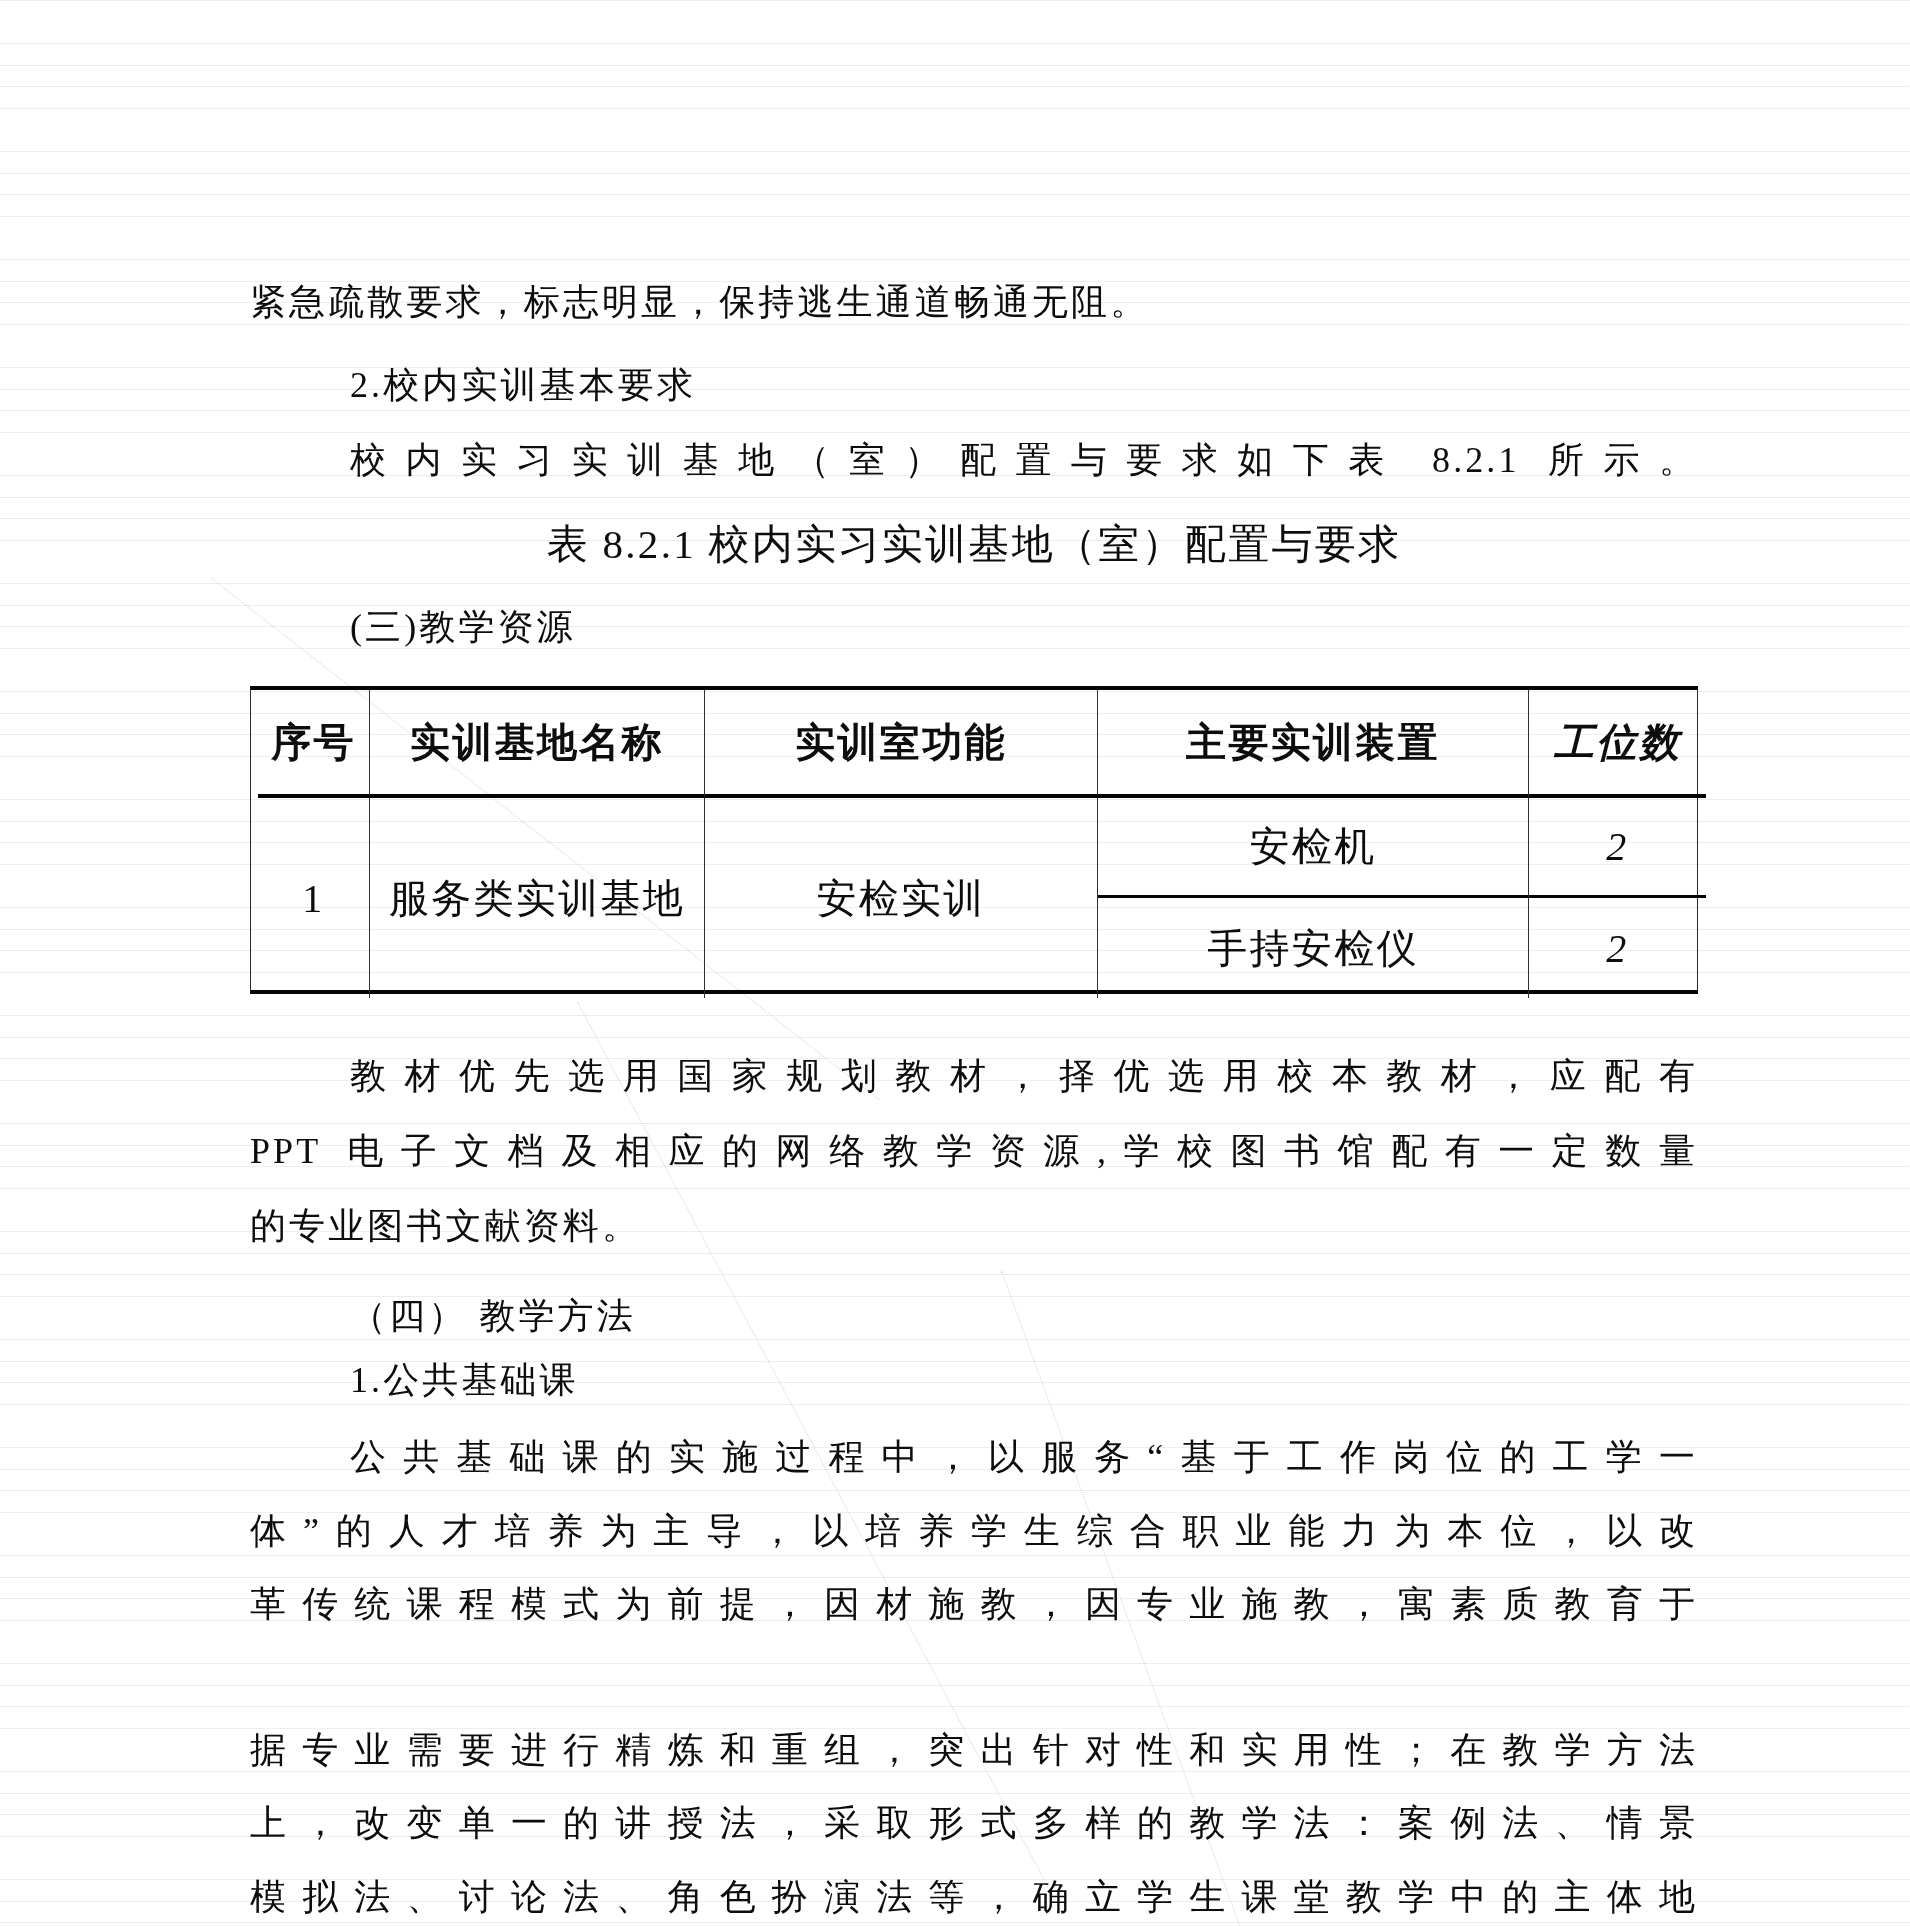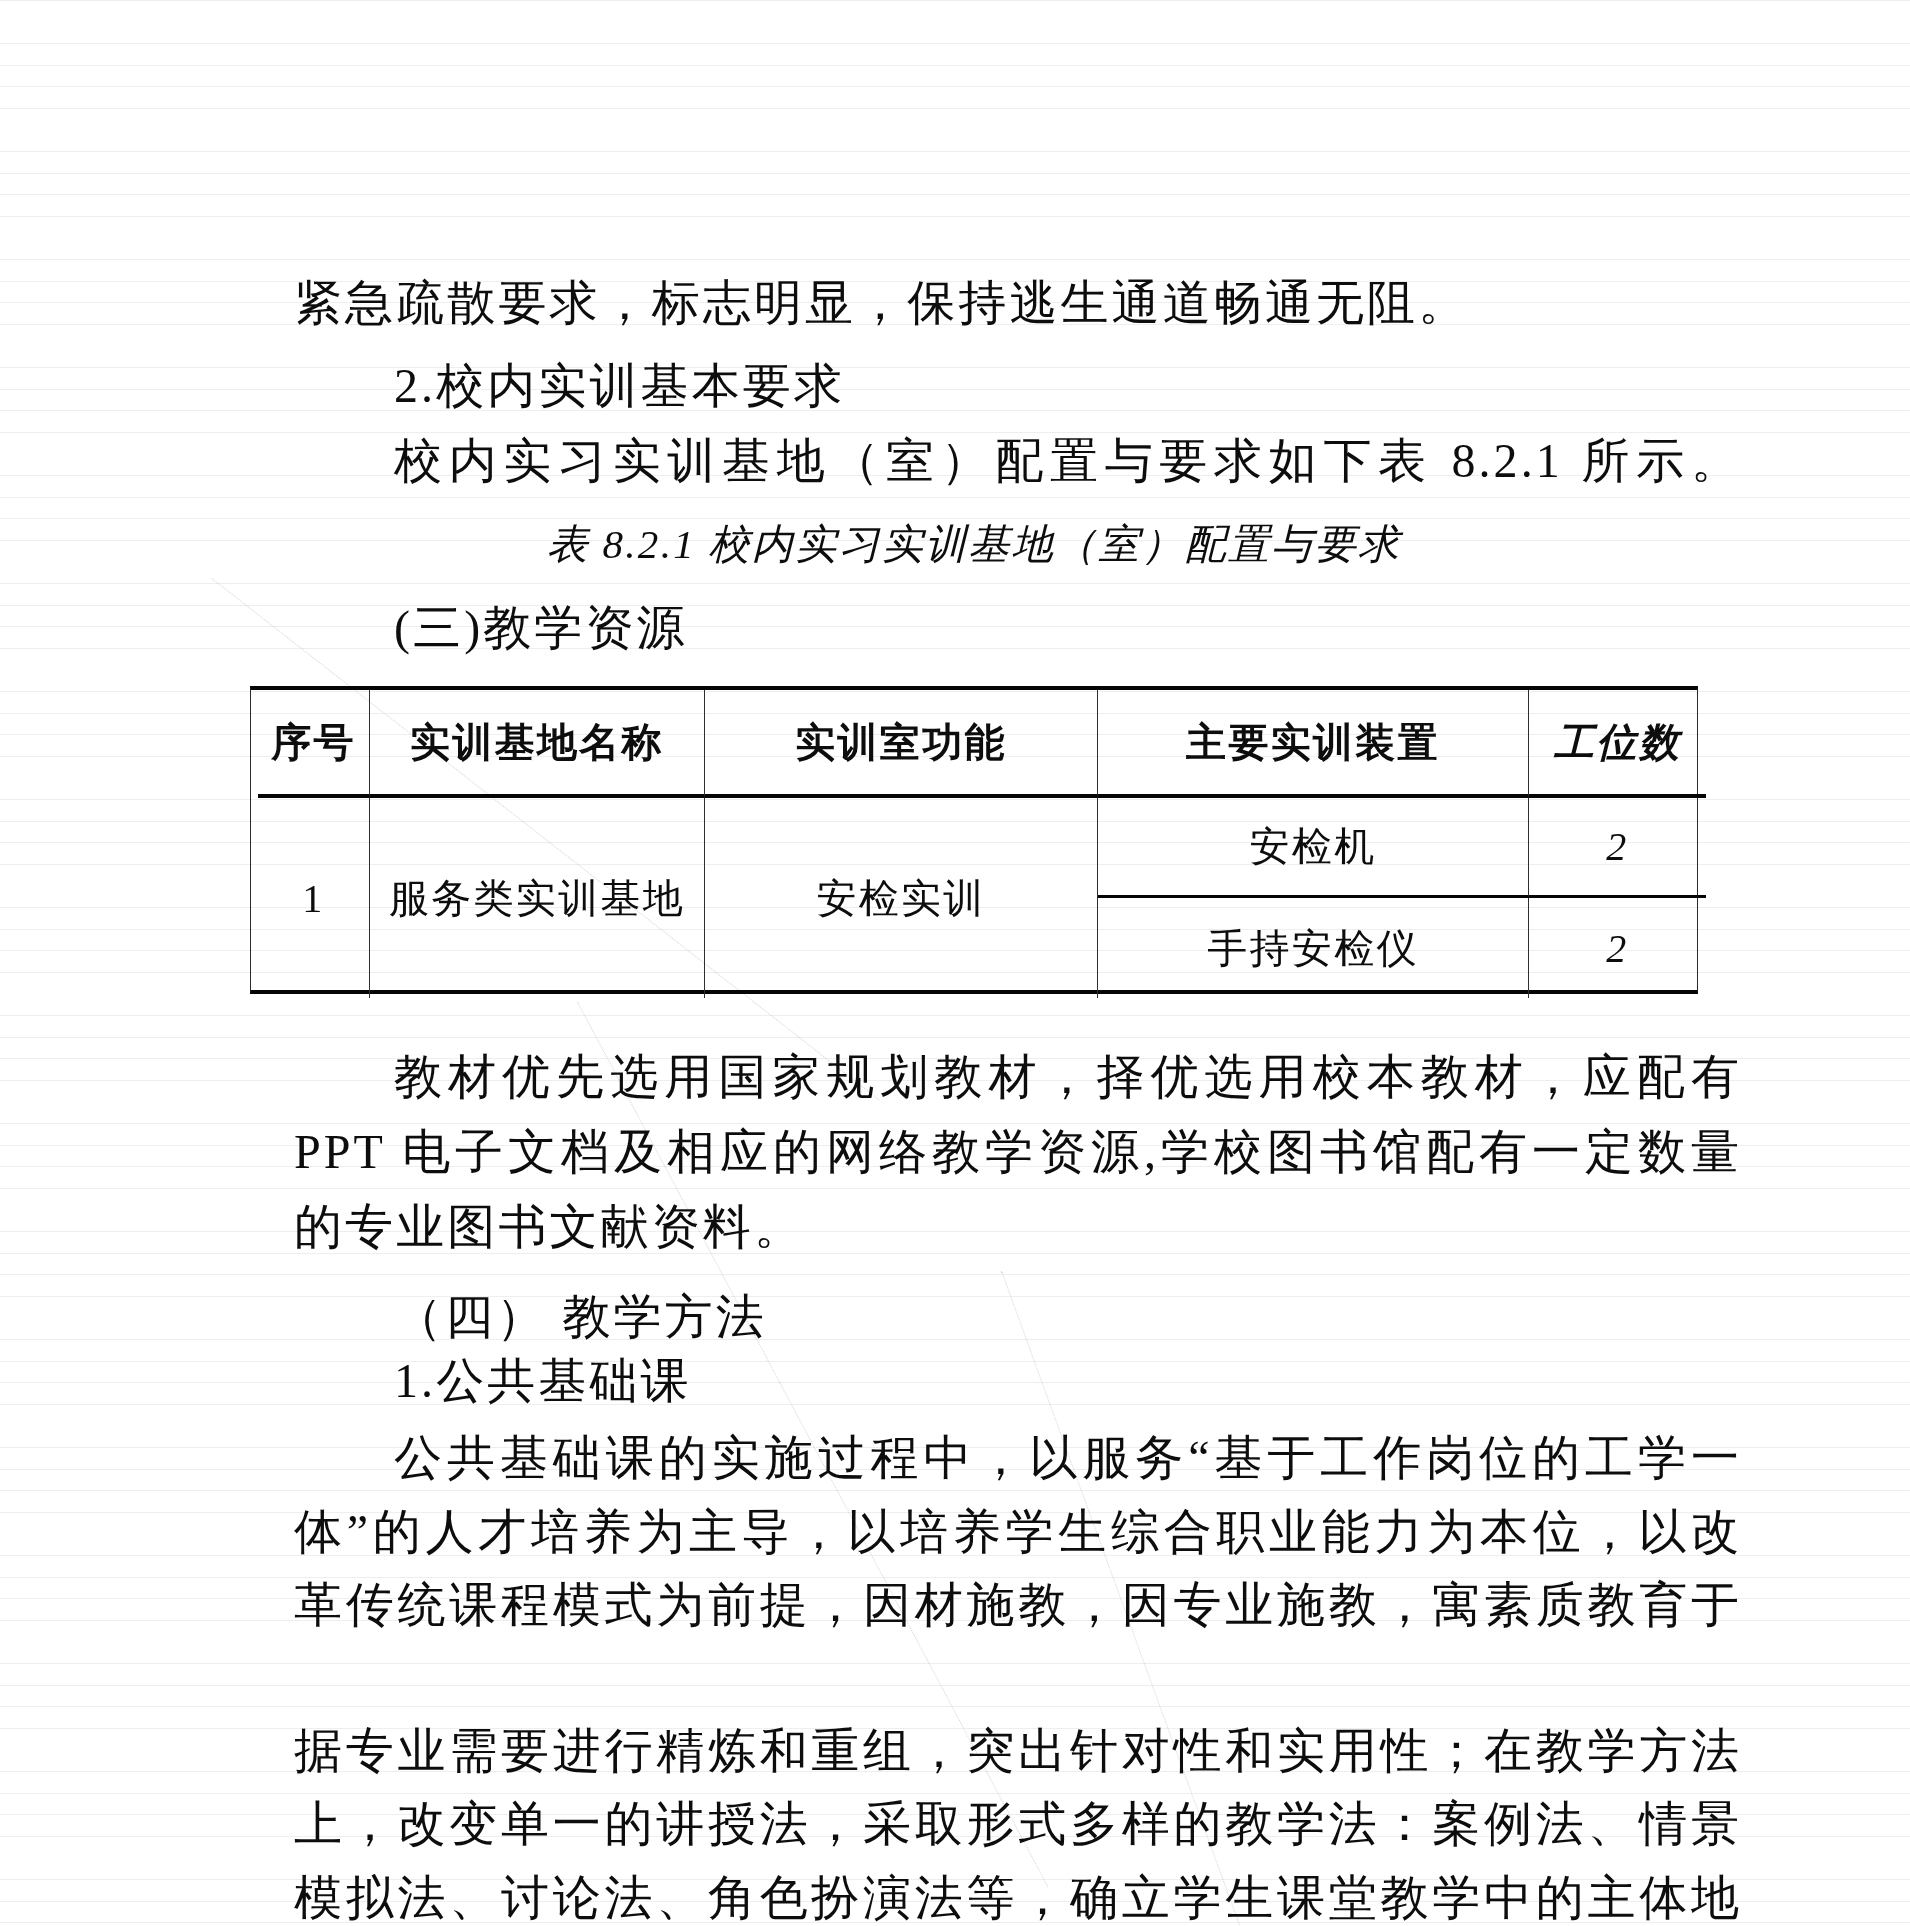--- a/index.html
+++ b/index.html
@@ -27,44 +27,42 @@
     z-index: 0;
   }
   #streak-1 { width: 847px; left: 212px;  top: 578px; transform: rotate(38deg); transform-origin: left top; }
   #streak-2 { width: 1002px; left: 578px; top: 1002px; transform: rotate(62deg); transform-origin: left top; }
   #streak-3 { width: 886px; left: 1002px; top: 1271px; transform: rotate(70deg); transform-origin: left top; }
 
   .line {
     position: absolute;
     left: 250px;
     width: 1448px;
-    font-size: 48px;
+    font-size: 36px;
     line-height: 73px;
     letter-spacing: 3.1px;
     color: #0d0d0d;
     z-index: 1;
-    margin-left: 44px;
   }
   .just {
     text-align: justify;
     text-align-last: justify;
     text-justify: inter-character;
   }
   .indent2 { text-indent: 100px; }
   .bold { font-weight: normal; }
   .caption {
     position: absolute;
     left: 250px;
     width: 1448px;
     text-align: center;
     font-size: 41px;
     line-height: 65px;
     letter-spacing: 2.3px;
     z-index: 1;
-    font-style: italic;
   }
   
   #base-table {
     position: absolute;
     left: 250px;
     top: 686px;
     width: 1448px;
     height: 308px;
     display: grid;
     grid-template-columns: 112px 335px 393px 431px 177px;

